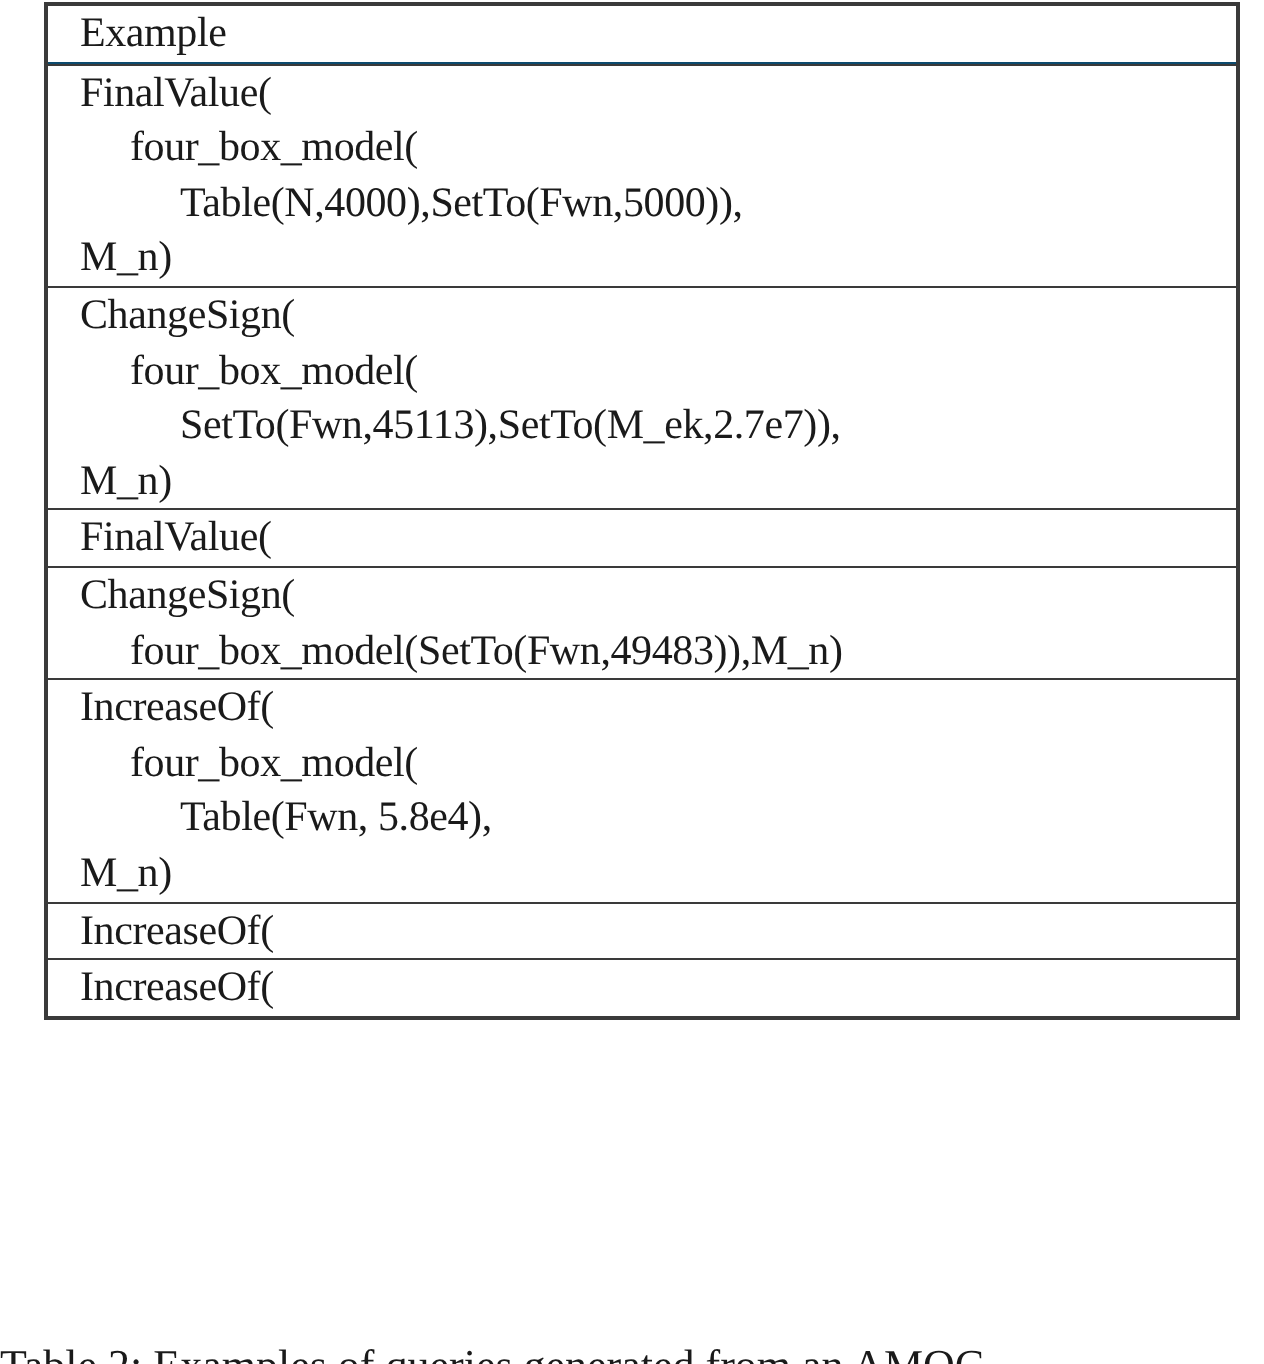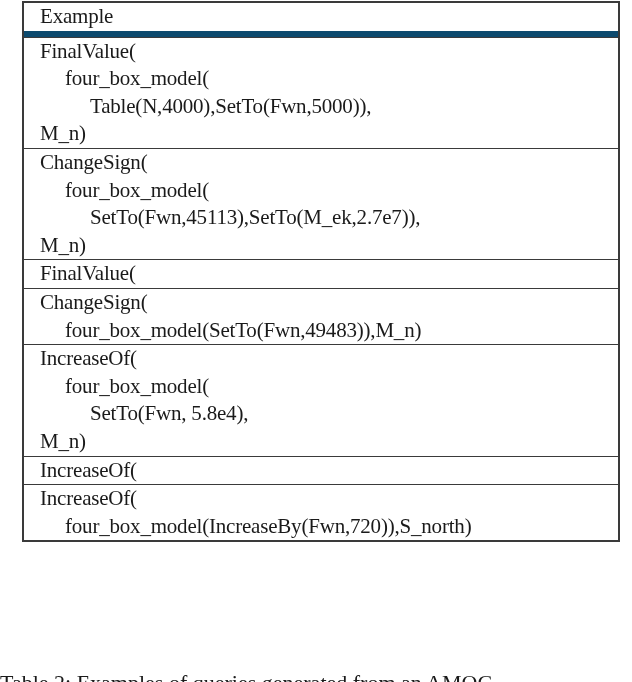--- a/index.html
+++ b/index.html
@@ -22,21 +22,21 @@
     width: 594px;
     border: 2px solid #3a3a3a;
     box-sizing: content-box;
   }
   .cell {
     border-top: 1.5px solid #3a3a3a;
     padding: 0 0 0 16px;
   }
   .cell.header {
     border-top: none;
-    border-bottom: 6px solid #0c4a6e;
+    border-bottom: 1px solid #0c4a6e;
   }
   .line {
     font-size: 21px;
     line-height: 27.6px;
     height: 27.6px;
     white-space: pre;
     letter-spacing: -0.2px;
   }
   .ind0 { padding-left: 0; }
   .ind1 { padding-left: 25px; }
@@ -74,26 +74,25 @@
       <div class="cell">
         <div class="line ind0">FinalValue(</div>
       </div>
       <div class="cell">
         <div class="line ind0">ChangeSign(</div>
         <div class="line ind1">four_box_model(SetTo(Fwn,49483)),M_n)</div>
       </div>
       <div class="cell">
         <div class="line ind0">IncreaseOf(</div>
         <div class="line ind1">four_box_model(</div>
-        <div class="line ind2">SetTo(Fwn, 5.8e4),</div>
+        <div class="line ind2">Table(Fwn, 5.8e4),</div>
         <div class="line ind0">M_n)</div>
       </div>
       <div class="cell">
         <div class="line ind0">IncreaseOf(</div>
       </div>
       <div class="cell">
         <div class="line ind0">IncreaseOf(</div>
-        <div class="line ind1">four_box_model(IncreaseBy(Fwn,720)),S_north)</div>
       </div>
     </div>
 </div>
 
 <div class="caption">Table 2: Examples of queries generated from an AMOC</div>
 
 </body></html>

